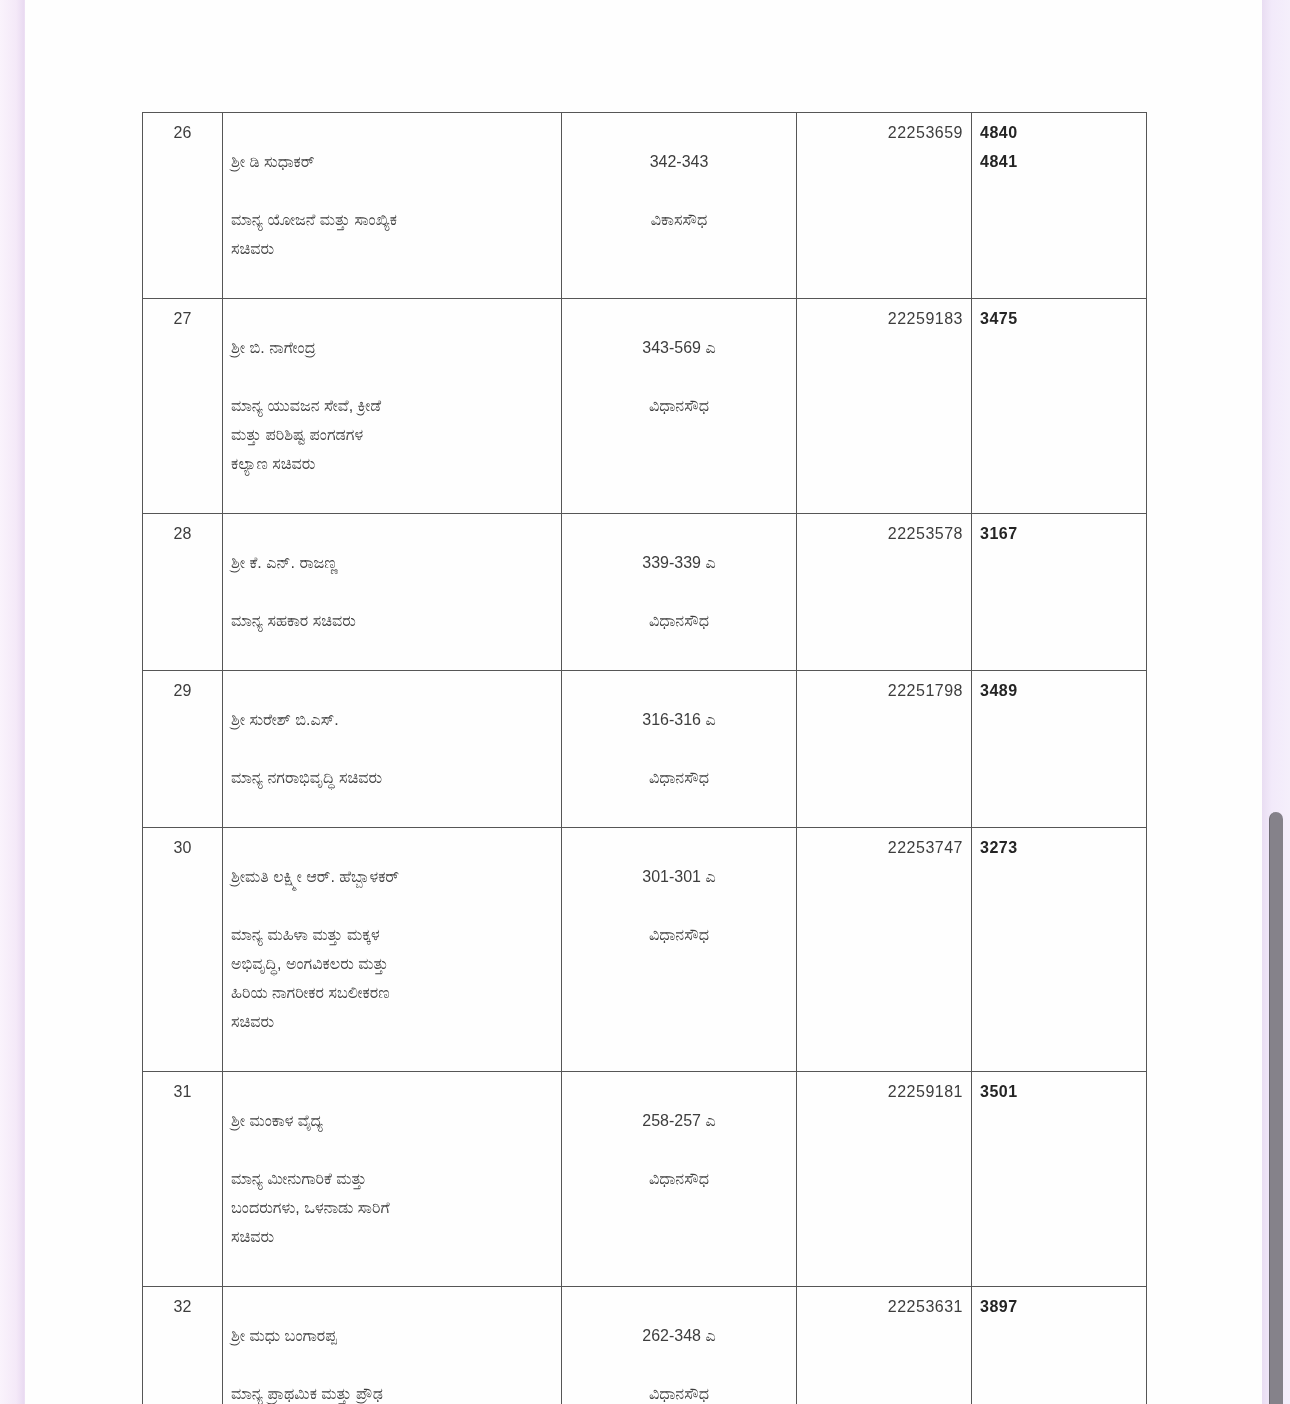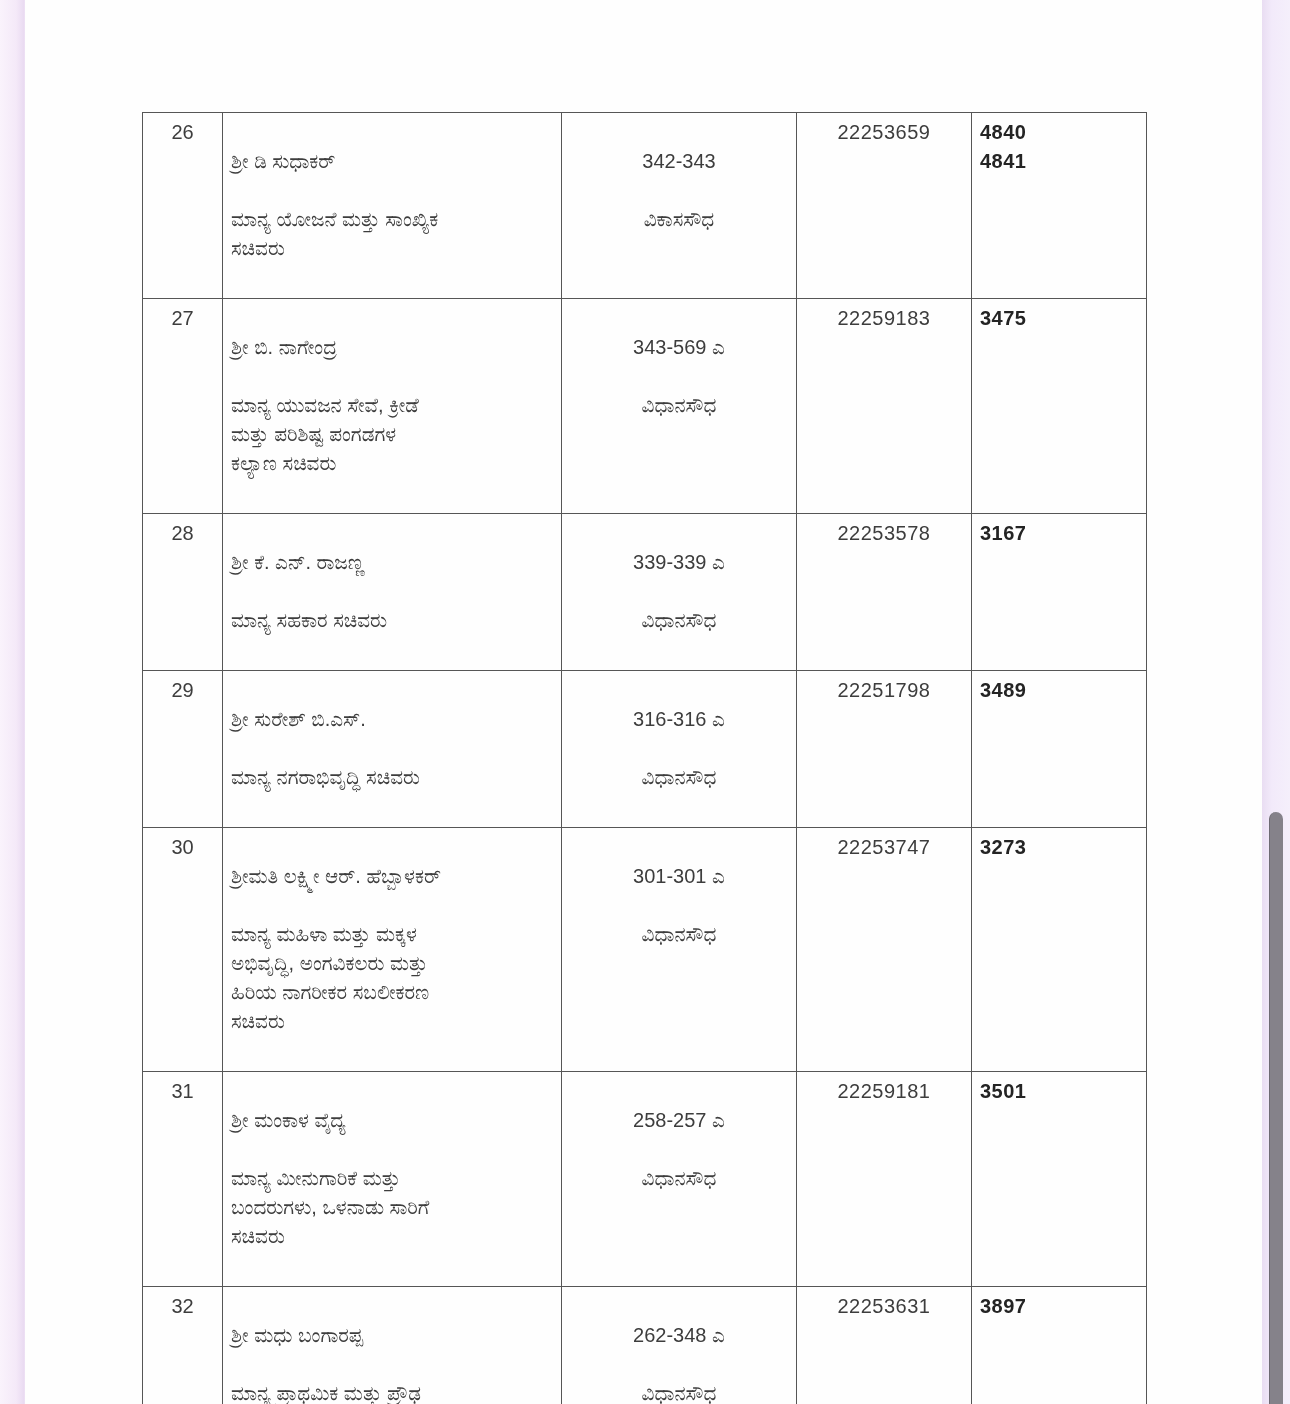--- a/index.html
+++ b/index.html
@@ -45,34 +45,34 @@
     top: 112px;
     width: 1004px;
     border-collapse: collapse;
     table-layout: fixed;
     color: #3d3d3d;
   }
   table.min-table td {
     border: 1px solid #565656;
     vertical-align: top;
     padding: 5px 8px 6px 8px;
-    font-size: 20px;
+    font-size: 16px;
     line-height: 29px;
     white-space: pre-line;
     overflow: hidden;
   }
   col.c-sl    { width: 80px;  }
   col.c-name  { width: 339px; }
   col.c-room  { width: 235px; }
   col.c-phone { width: 175px; }
   col.c-ext   { width: 175px; }
   td.c-sl    { text-align: center; }
   td.c-name  { text-align: left; padding-left: 14px; }
   td.c-room  { text-align: center; }
-  td.c-phone { text-align: center; letter-spacing: 0.5px; }
+  td.c-phone { text-align: right; letter-spacing: 0.5px; }
   td.c-ext   { text-align: left; font-weight: bold; color: #242424; letter-spacing: 0.5px; line-height: 32px; }
   
   tr.r0 { height: 94px;  }
   tr.r1 { height: 118px; }
   tr.r2 { height: 60px;  }
   tr.r3 { height: 58px;  }
   tr.r4 { height: 142px; }
   tr.r5 { height: 120px; }
   tr.r6 { height: 87px;  }
 </style>

